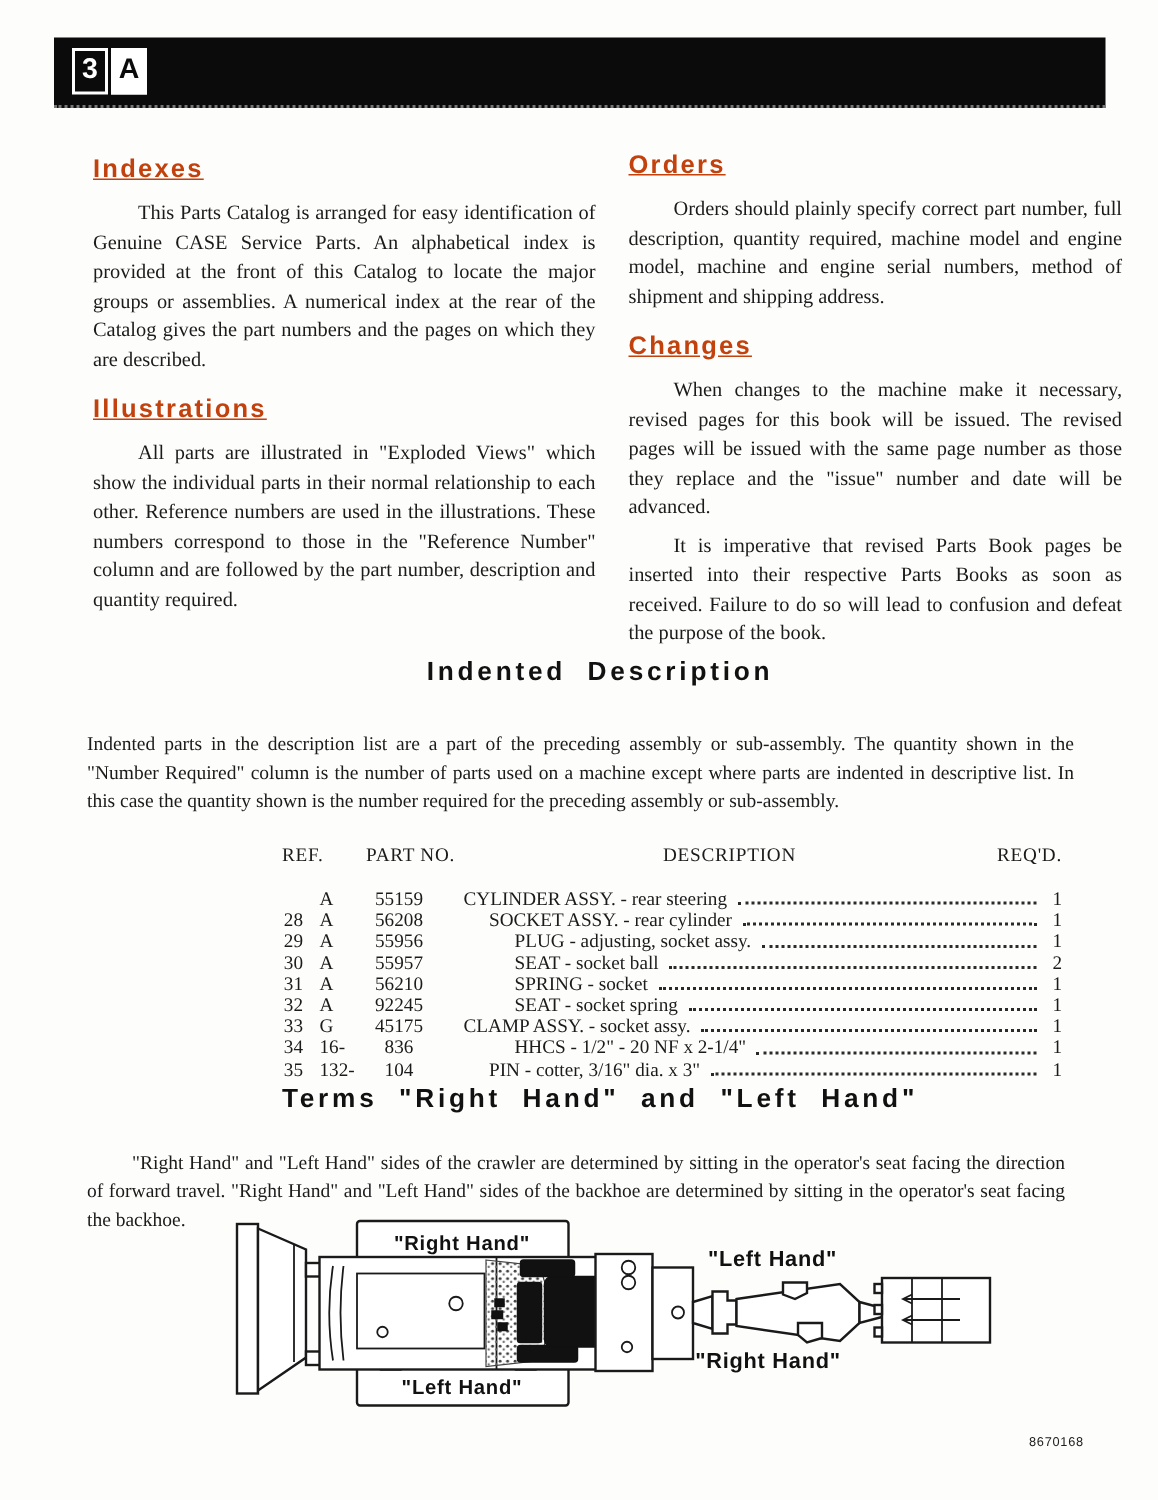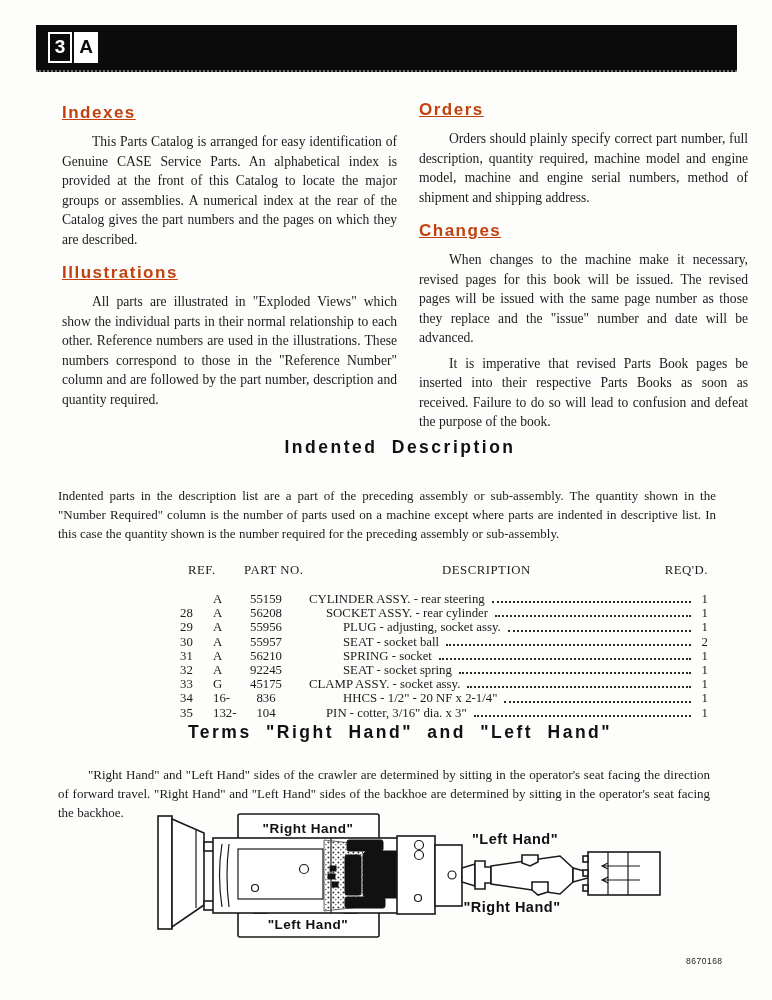--- a/index.html
+++ b/index.html
@@ -55,21 +55,21 @@
   }
   
   .parts{position:absolute;left:140px;top:563px;width:528px;font-size:12.8px;margin-left:40px;}
   .parts-head{position:relative;height:16px;letter-spacing:0.5px;}
   .parts-head .h-ref{position:absolute;left:8px;}
   .parts-head .h-part{position:absolute;left:64px;}
   .parts-head .h-desc{position:absolute;left:262px;font-family:Liberation Serif, serif;}
   .parts-head .h-reqd{position:absolute;right:0px;}
   .parts-body{margin-top:13px;}
   .prow{display:flex;align-items:baseline;line-height:14.2px;white-space:nowrap;}
-  .c-ref{width:22px;text-align:left;flex:none;}
+  .c-ref{width:22px;text-align:right;flex:none;}
   .c-prefix{width:30px;text-align:left;padding-left:11px;flex:none;}
   .c-num{width:46px;text-align:center;flex:none;padding-right:4px;}
   .c-desc-wrap{flex:1;display:flex;align-items:flex-end;padding-left:16px;min-width:0;}
   .c-desc{flex:none;}
   .leader{flex:1;border-bottom:2px dotted #2a2a2a;margin:0 5px 3px 7px;min-width:10px;}
   .c-qty{width:12px;text-align:right;flex:none;}
   
   .diagram{position:absolute;left:92px;top:806px;}
   .fig-num{
     position:absolute;left:686px;top:956px;

